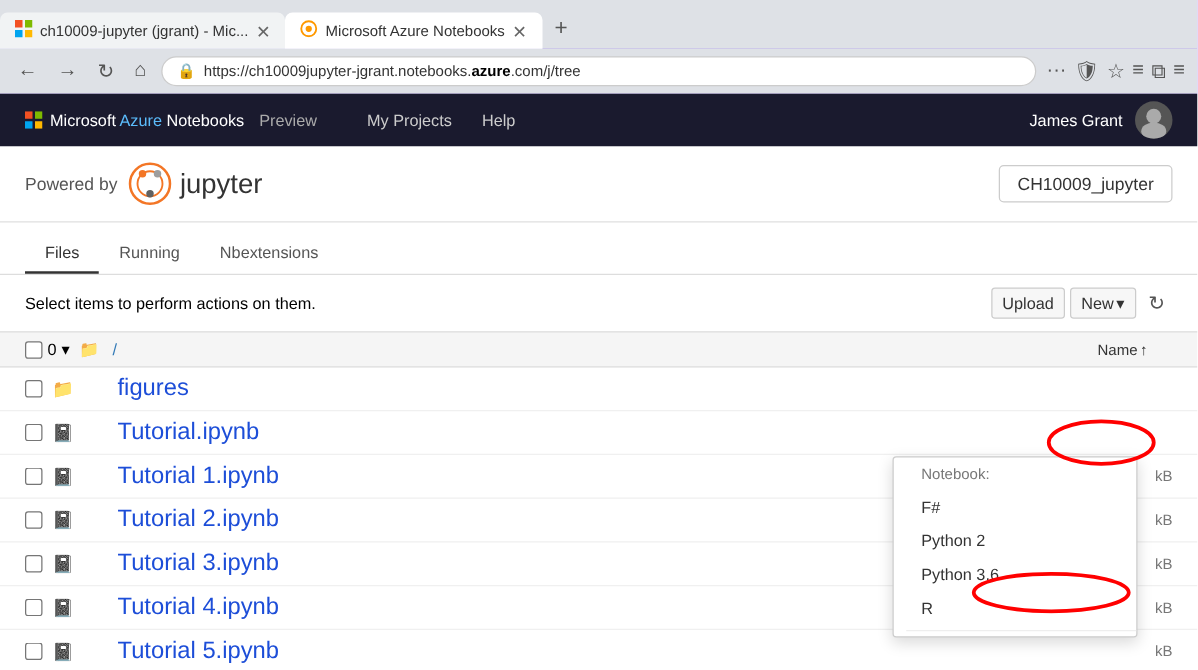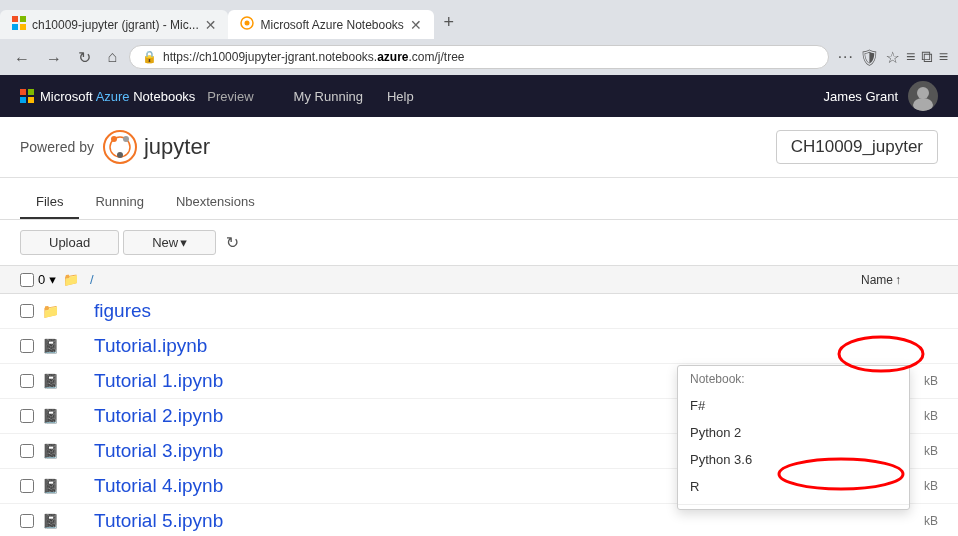--- a/index.html
+++ b/index.html
@@ -28,44 +28,44 @@
     .brand { display: flex; align-items: center; gap: 6px; }
     .header-nav { display: flex; gap: 24px; margin-left: 40px; }
     .header-nav a { color: #ccc; font-size: 13px; text-decoration: none; }
     .header-right { margin-left: auto; display: flex; align-items: center; gap: 10px; color: #fff; font-size: 13px; justify-content: space-between; }
     .avatar { width: 30px; height: 30px; border-radius: 50%; background: #555; display: flex; align-items: center; justify-content: center; overflow: hidden; }
 
     
     .powered-section { display: flex; align-items: center; justify-content: space-between; padding: 12px 20px; border-bottom: 1px solid #e0e0e0; }
     .powered-by { display: flex; align-items: center; gap: 8px; font-size: 14px; color: #555; }
     .jupyter-logo { display: flex; align-items: center; gap: 6px; }
-    .project-badge { background: #fff; border: 1px solid #ccc; padding: 6px 14px; border-radius: 4px; font-size: 17px; color: #333; }
+    .project-badge { background: #fff; border: 1px solid #ccc; padding: 6px 14px; border-radius: 4px; font-size: 14px; color: #333; }
 
     
     .file-tabs { display: flex; border-bottom: 1px solid #ddd; padding: 0 20px; margin-top: 8px; }
     .file-tab { padding: 8px 16px; font-size: 13px; cursor: pointer; color: #555; border-bottom: 2px solid transparent; }
     .file-tab.active { color: #333; border-bottom: 2px solid #333; }
 
     
     .actions-bar { display: flex; align-items: center; justify-content: space-between; padding: 10px 20px; }
     .action-buttons { display: flex; gap: 4px; align-items: center; }
-    .btn { padding: 4px 28px; border: 1px solid #ccc; background: #f7f7f7; border-radius: 3px; cursor: pointer; font-size: 13px; color: #333; }
+    .btn { padding: 4px 8px; border: 1px solid #ccc; background: #f7f7f7; border-radius: 3px; cursor: pointer; font-size: 13px; color: #333; }
     .btn-dropdown { display: flex; align-items: center; gap: 2px; }
     .refresh-btn { background: none; border: none; cursor: pointer; font-size: 16px; color: #555; padding: 2px 6px; }
     .file-table-header { display: flex; align-items: center; padding: 6px 20px; background: #f5f5f5; border-top: 1px solid #ddd; border-bottom: 1px solid #ddd; gap: 8px; }
     .header-check { display: flex; align-items: center; gap: 4px; }
     .select-all { width: 14px; height: 14px; }
-    .header-name { margin-left: auto; margin-right: 37px; font-size: 12px; color: #333; display: flex; align-items: center; gap: 2px; }
+    .header-name { margin-left: auto; margin-right: 20px; font-size: 12px; color: #333; display: flex; align-items: center; gap: 2px; }
 
     .file-row { display: flex; align-items: center; padding: 6px 20px; border-bottom: 1px solid #f0f0f0; gap: 8px; }
     .file-checkbox { width: 14px; height: 14px; }
     .file-icon { width: 16px; text-align: center; font-size: 14px; }
     .file-name { color: #1d4ed8; text-decoration: none; flex: 1; font-size: 19px; cursor: pointer; margin-left: 28px; }
     .file-meta { margin-left: auto; font-size: 12px; color: #777; display: flex; gap: 20px; }
-    .dropdown-menu { position: absolute; top: 248px; right: 48px; width: 233px; background: #fff; border: 1px solid #ccc; border-radius: 3px; box-shadow: 0 4px 12px rgba(0,0,0,0.15); z-index: 200; }
+    .dropdown-menu { position: absolute; top: 248px; right: 48px; width: 196px; background: #fff; border: 1px solid #ccc; border-radius: 3px; box-shadow: 0 4px 12px rgba(0,0,0,0.15); z-index: 200; padding-left: 10px; }
     .dropdown-section-label { padding: 6px 12px; font-size: 12px; color: #777; font-weight: 500; }
     .dropdown-item { padding: 6px 12px; font-size: 13px; color: #333; cursor: pointer; }
     .dropdown-divider { border: none; border-top: 1px solid #eee; margin: 4px 0; }
 
     .main-content { position: relative; }
   </style>
 </head>
 <body>
 
 <div class="browser-chrome">
@@ -125,21 +125,21 @@
         <rect x="8" y="0" width="6" height="6" fill="#7fba00"></rect>
         <rect x="0" y="8" width="6" height="6" fill="#00a4ef"></rect>
         <rect x="8" y="8" width="6" height="6" fill="#ffb900"></rect>
       </svg>
     <span>
       <span style="color:#fff;">Microsoft </span><span style="color:#5bbcfc;">Azure</span><span style="color:#fff;"> Notebooks</span>
     </span>
     <span style="color:#aaa; margin-left:6px;">Preview</span>
   </div>
   <nav class="header-nav">
-    <a href="#">My Running</a>
+    <a href="#">My Projects</a>
     <a href="#">Help</a>
   </nav>
   <div class="header-right">
     <span>James Grant</span>
     <div class="avatar">
       <svg width="30" height="30" viewBox="0 0 30 30">
           <circle cx="15" cy="12" r="6" fill="#aaa"></circle>
           <ellipse cx="15" cy="24" rx="10" ry="7" fill="#aaa"></ellipse>
         </svg>
     </div>
@@ -166,20 +166,21 @@
     <div class="project-badge">CH10009_jupyter</div>
   </div>
 
   <div class="file-tabs">
     <div class="file-tab active">Files</div>
     <div class="file-tab">Running</div>
     <div class="file-tab">Nbextensions</div>
   </div>
 
   <div class="actions-bar">
+    <span>Select items to perform actions on them.</span>
     <div class="action-buttons">
       <button class="btn">Upload</button>
       <button class="btn btn-dropdown">
         <span>New</span>
         <span>▾</span>
       </button>
       <button class="refresh-btn">↻</button>
     </div>
   </div>
 

